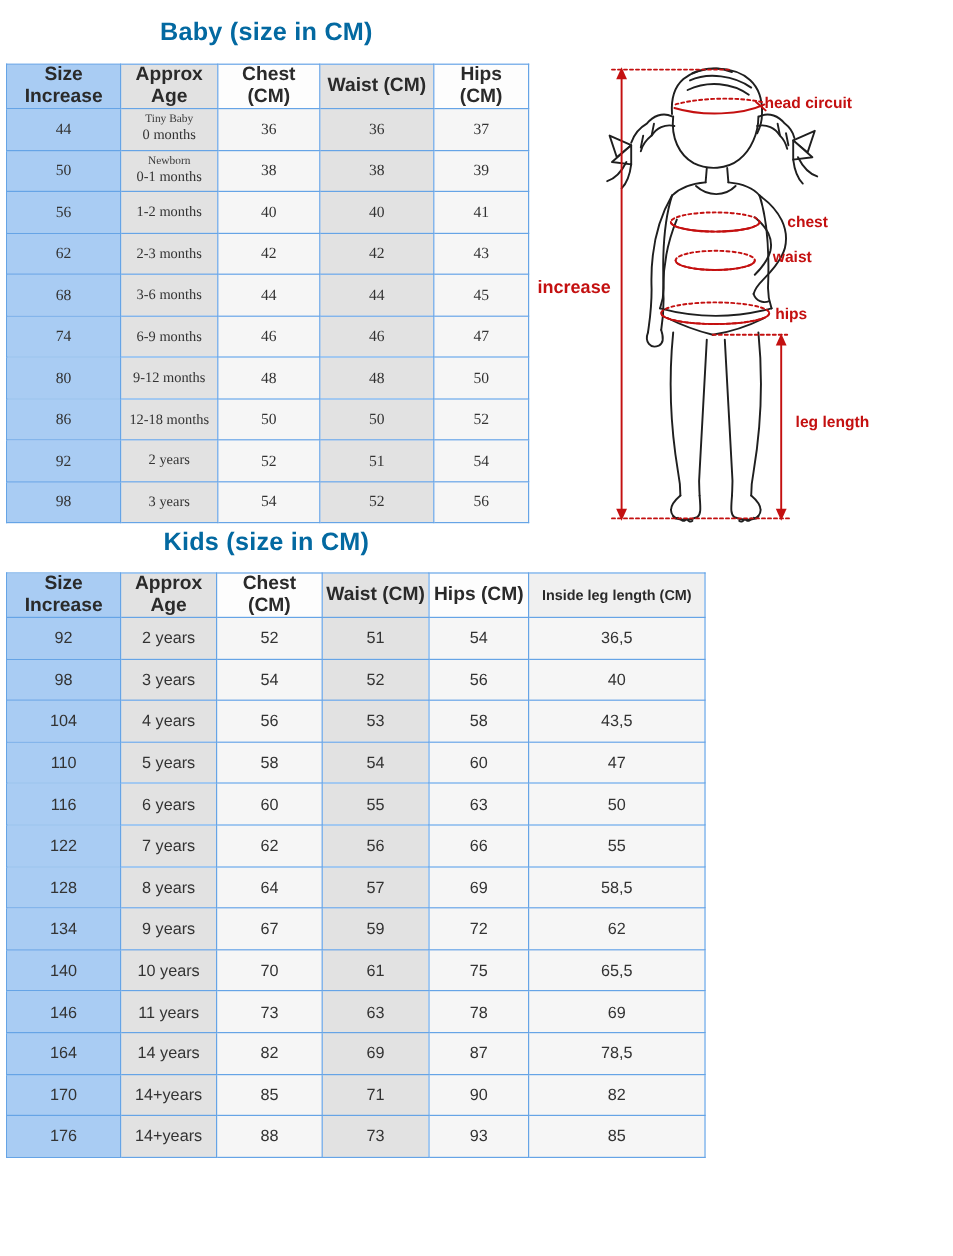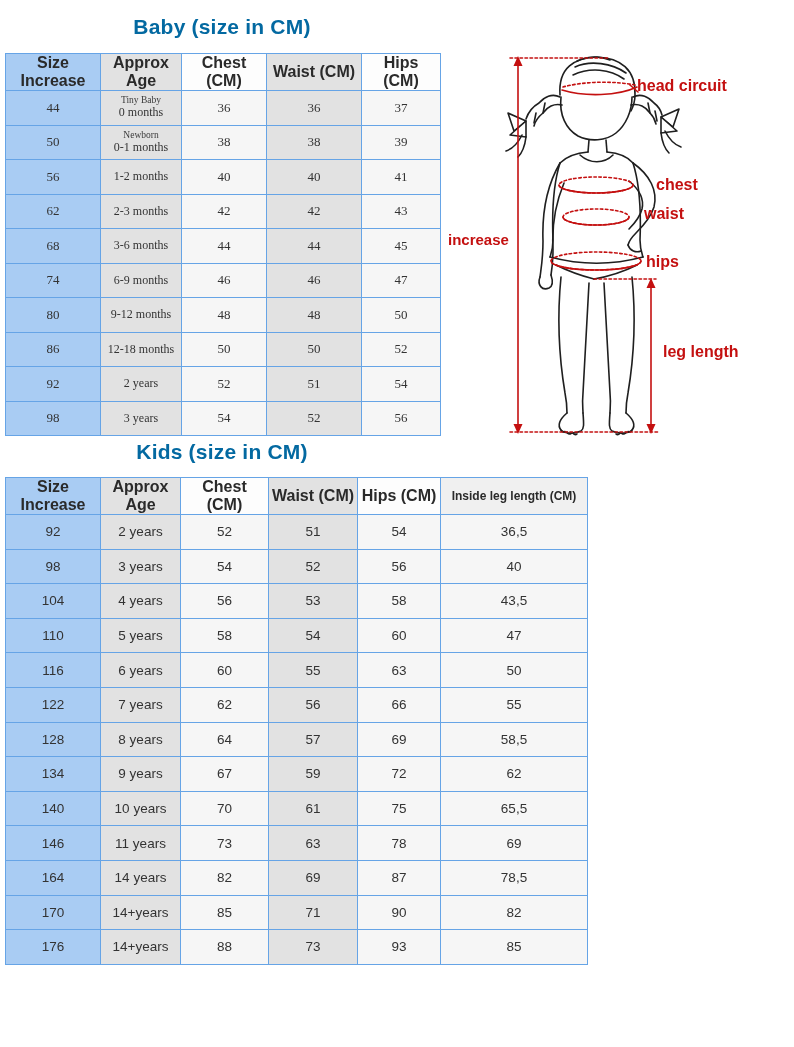--- a/index.html
+++ b/index.html
@@ -32,21 +32,21 @@
   .h-leg{background:#f0f0f0;font-size:12px !important;}
   .c-light{background:#f6f6f6;}
   #baby-table td.c-age{font-size:12px;}
   .age-note{font-size:9.5px;line-height:10px;color:#3a3a3a;}
 
   .figure{
     position:absolute;left:440px;top:45px;width:354px;height:400px;
   }
   .figure svg{position:absolute;left:0;top:0;}
   .fig-label{
-    position:absolute;color:#c41010;font-weight:bold;font-size:16px;
+    position:absolute;color:#c41010;font-weight:bold;font-size:13px;
     white-space:nowrap;line-height:15px;
   }
   #lbl-increase{left:8px;top:187px;font-size:15px;}
   #lbl-head{left:197px;top:33px;}
   #lbl-chest{left:216px;top:132px;}
   #lbl-waist{left:204px;top:161px;}
   #lbl-hips{left:206px;top:209px;}
   #lbl-leg{left:223px;top:299px;}
 </style>
 </head>

